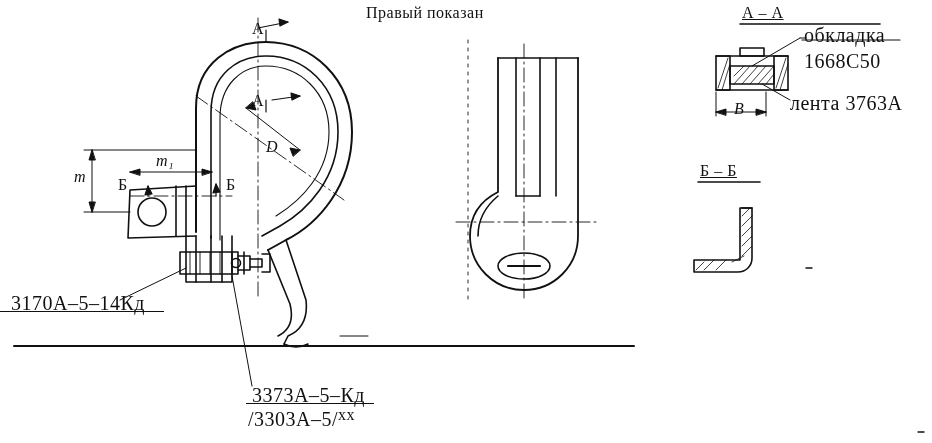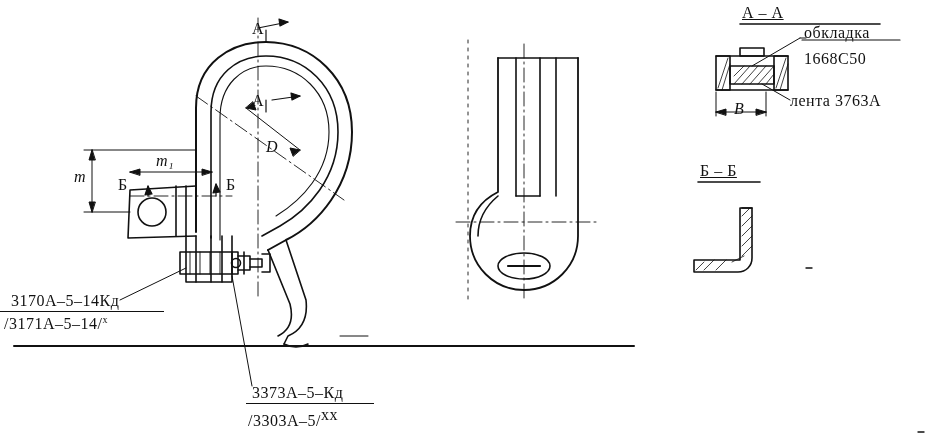--- a/index.html
+++ b/index.html
@@ -3,21 +3,21 @@
 <meta charset="utf-8">
 <style>
   html,body{margin:0;padding:0;background:#ffffff;}
   body{width:932px;height:443px;position:relative;overflow:hidden;
        font-family:"Liberation Serif",serif;color:#111;}
   #sheet{position:absolute;left:0;top:0;width:932px;height:443px;}
   svg.layer{position:absolute;left:0;top:0;width:932px;height:443px;}
   .lbl{position:absolute;white-space:nowrap;font-family:"Liberation Serif",serif;
        color:#111;letter-spacing:0.5px;}
   .hdr{font-size:16px;}
-  .small{font-size:16px;}
+  .small{font-size:20px;}
   .ital{font-style:italic;}
   .und{text-decoration:underline;}
   .big{font-size:16px;}
 </style>
 </head>
 <body>
 
 <div id="sheet">
 
   <svg class="layer" viewBox="0 0 932 443">
@@ -180,43 +180,41 @@
         <path d="M716 270 L726 260"></path>
           <path d="M704 270 L714 260"></path>
         <path d="M696 270 L704 262"></path>
       </g>
 
       <path d="M806 268 L812 268" stroke-width="1.4"></path>
       <path d="M918 432 L924 432" stroke-width="1.4"></path>
     </g>
   </svg>
 
+  <div class="lbl hdr" style="left:366px;top:4px;">Правый показан</div>
 
   <div class="lbl big und" style="left:742px;top:4px;">А – А</div>
   <div class="lbl big und" style="left:700px;top:162px;">Б – Б</div>
 
   <div class="lbl hdr" style="left:252px;top:20px;">А</div>
   <div class="lbl hdr" style="left:252px;top:92px;">А</div>
   <div class="lbl hdr" style="left:118px;top:176px;">Б</div>
   <div class="lbl hdr" style="left:226px;top:176px;">Б</div>
 
   <div class="lbl hdr ital" style="left:266px;top:138px;">D</div>
   <div class="lbl hdr ital" style="left:74px;top:168px;">m</div>
   <div class="lbl hdr ital" style="left:156px;top:152px;">m₁</div>
   <div class="lbl hdr ital" style="left:734px;top:100px;">B</div>
 
   <div class="lbl small" style="left:804px;top:24px;">обкладка</div>
   <div class="lbl small" style="left:804px;top:50px;">1668С50</div>
   <div class="lbl small" style="left:790px;top:92px;font-family:Liberation Serif, serif;">лента 3763А</div>
 
 
   <div class="lbl small" style="left:4px;top:292px;margin-left:7px;">3170А–5–14Кд</div>
-  <div style="position:absolute;left:4px;top:314px;">
-    <span class="lbl small" style="position:static;">/3171А–5–14/</span><span class="lbl" style="position:static;font-size:10px;vertical-align:super;">х</span>
-  </div>
   <div style="position:absolute;left:0px;top:311px;width:164px;border-top:1.4px solid #111;"></div>
 
   <div class="lbl small" style="left:252px;top:384px;">3373А–5–Кд</div>
   <div style="position:absolute;left:248px;top:406px;">
     <span class="lbl small" style="position:static;">/3303А–5/</span><span class="lbl" style="position:static;font-size:16px;vertical-align:super;">хх</span>
   </div>
   <div style="position:absolute;left:246px;top:403px;width:128px;border-top:1.4px solid #111;"></div>
 
 </div>
 

